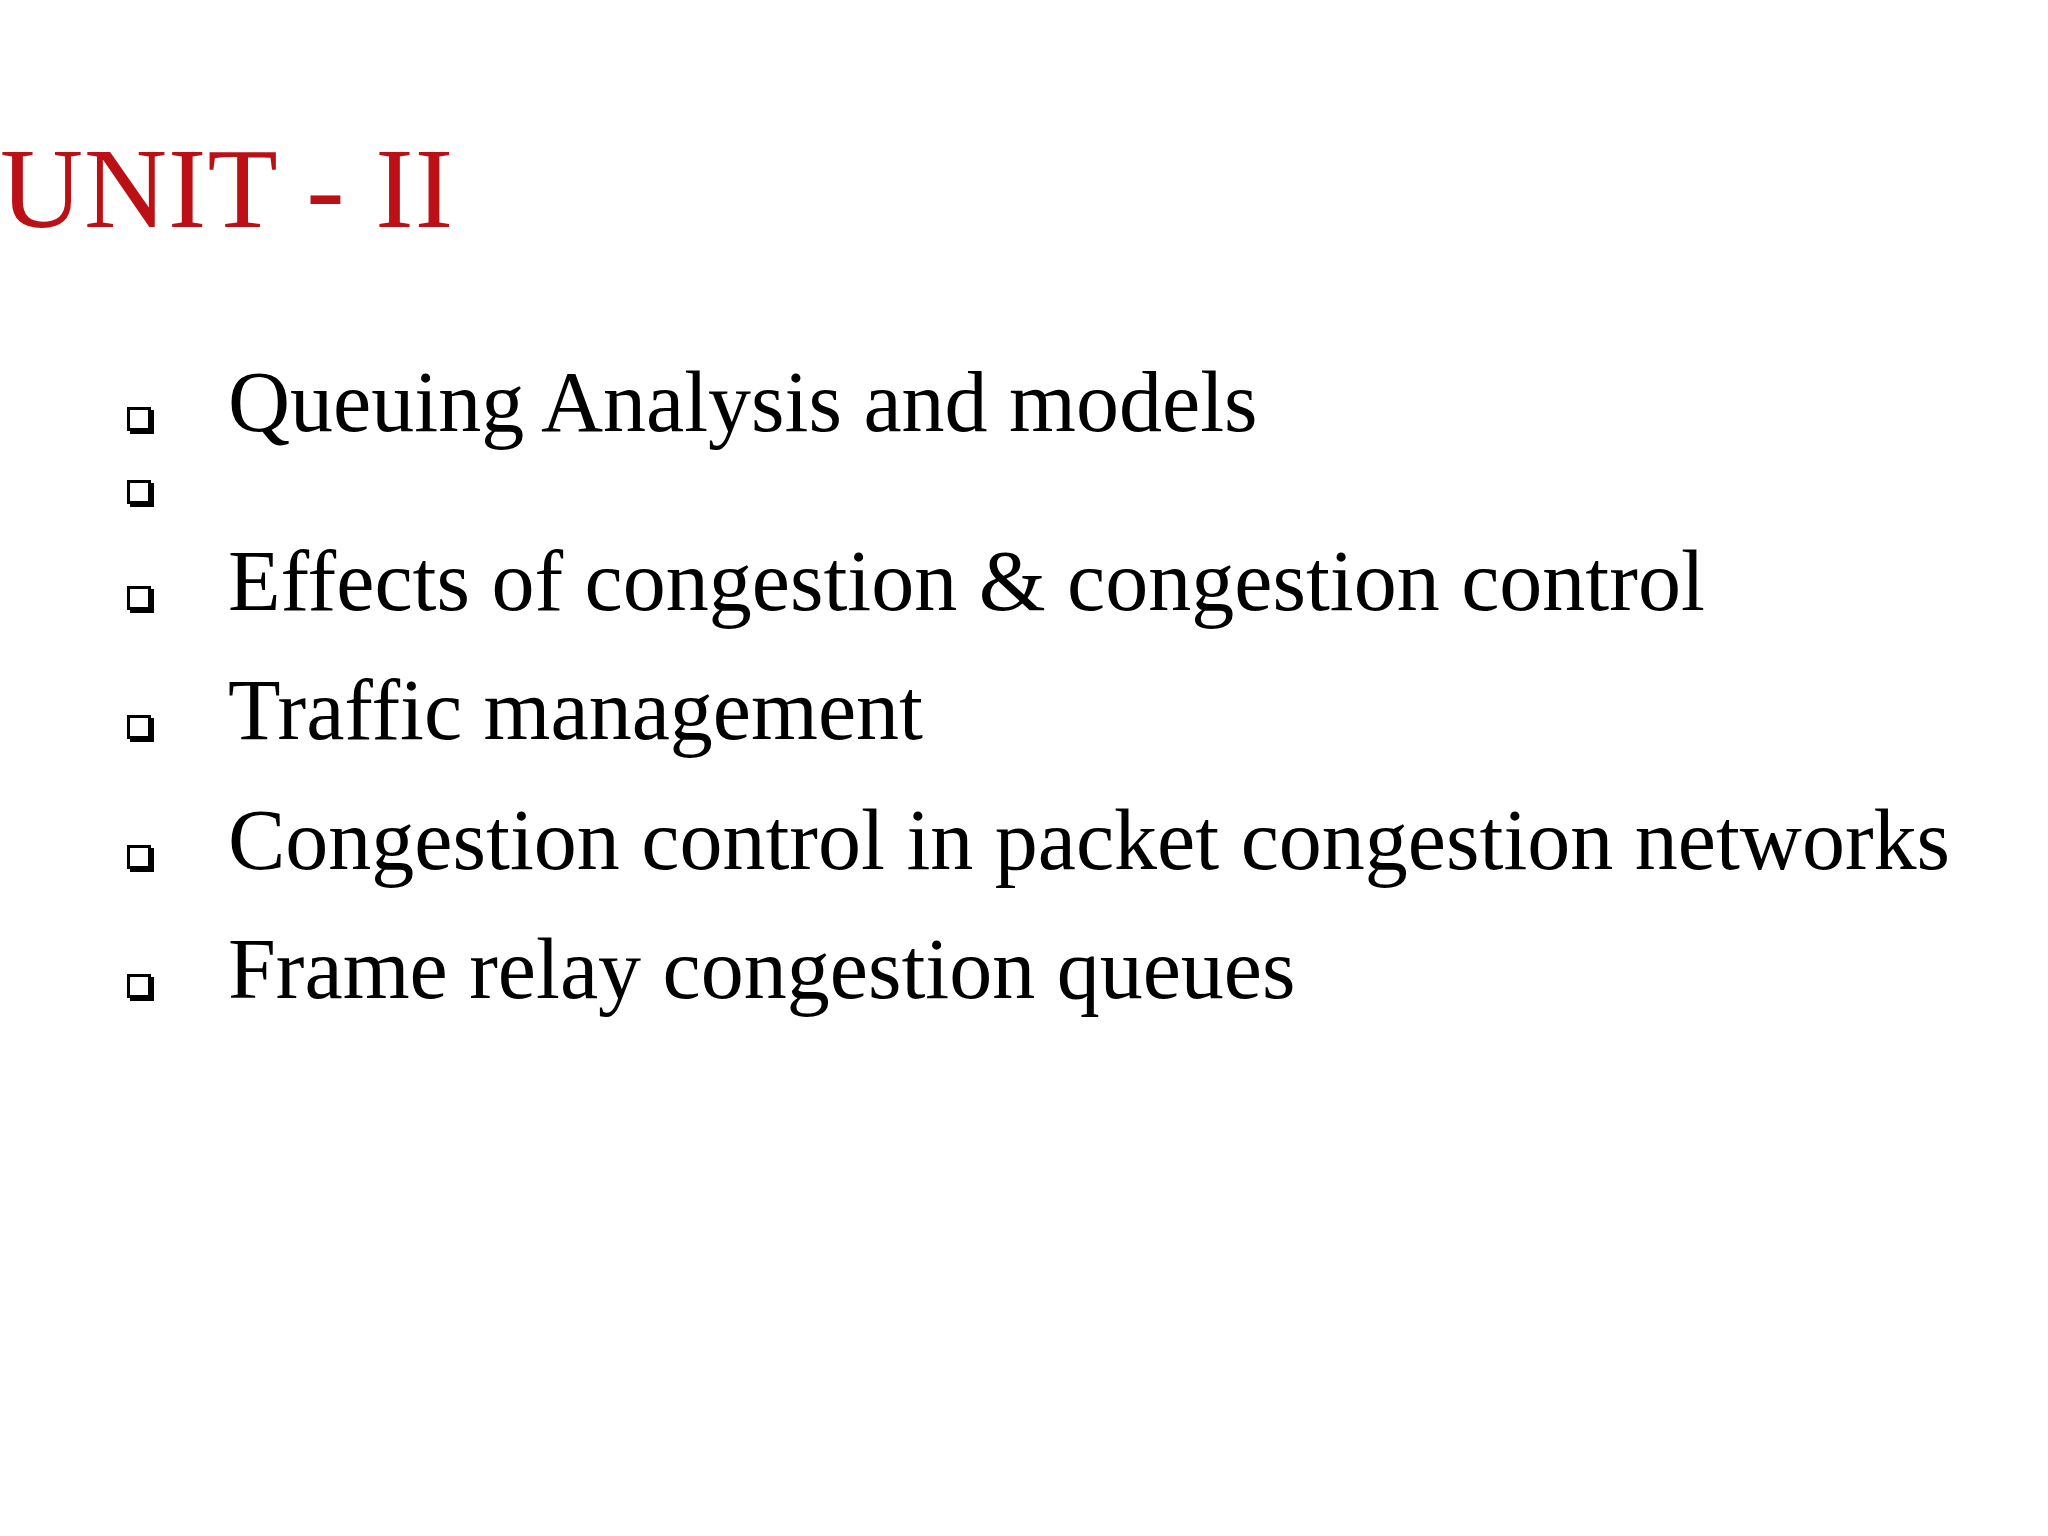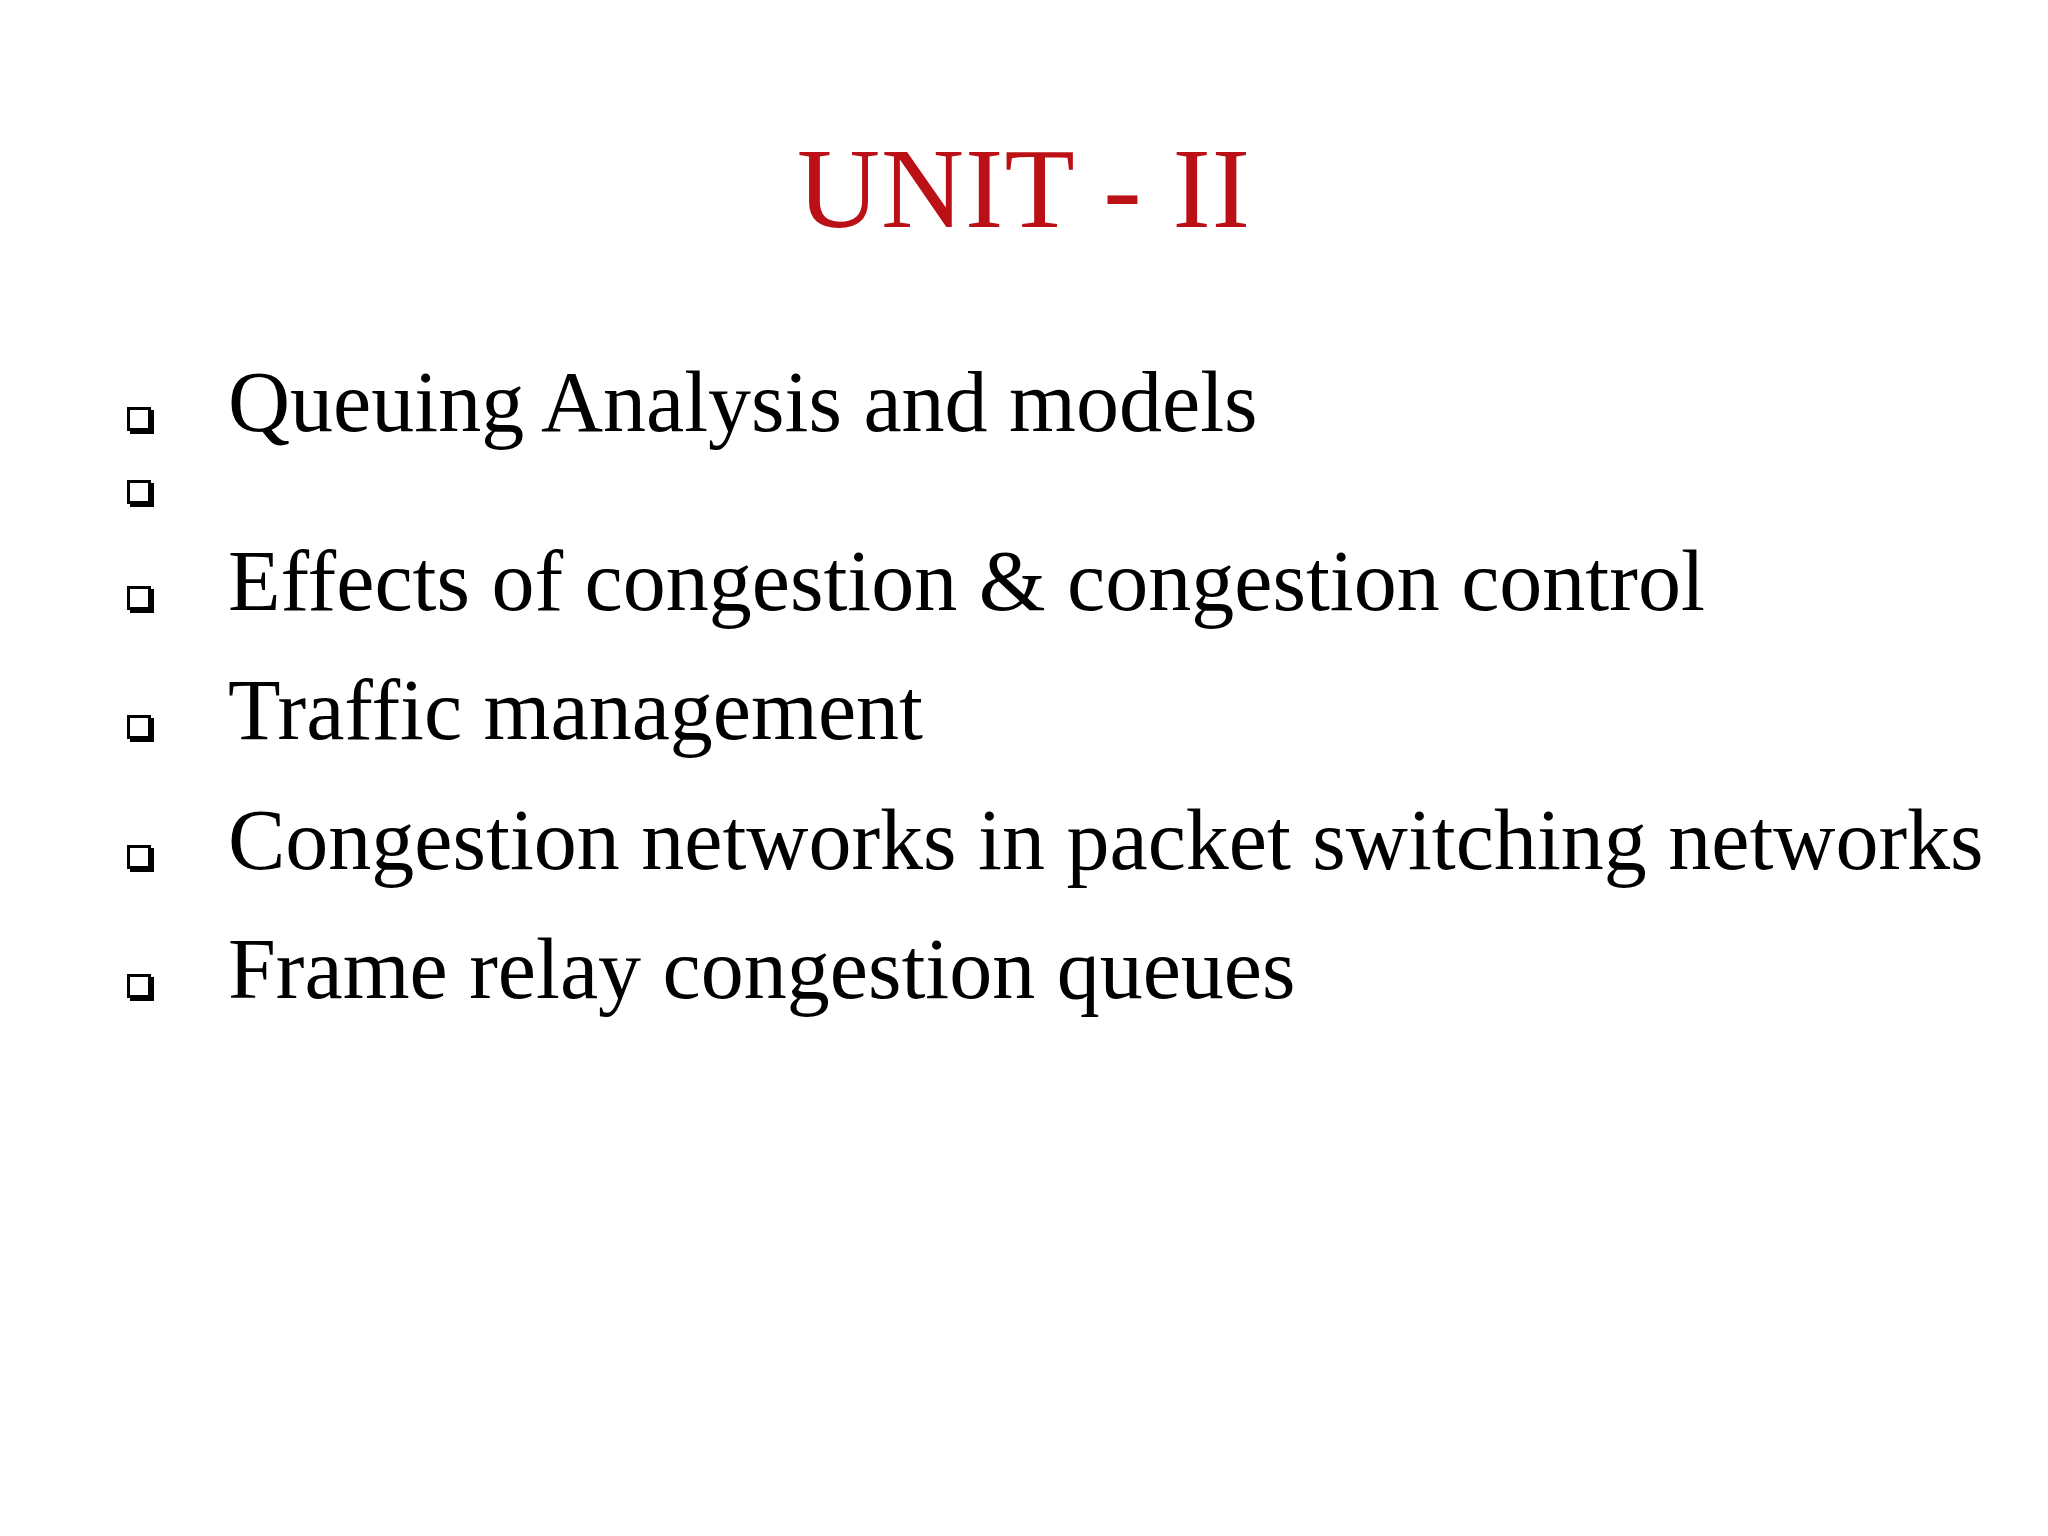--- a/index.html
+++ b/index.html
@@ -14,21 +14,21 @@
     background: #ffffff;
     overflow: hidden;
     font-family: "Liberation Serif", "DejaVu Serif", serif;
     color: #000000;
   }
   .slide-title {
     margin: 120px 0 0 0;
     font-size: 115px;
     line-height: 1.2;
     font-weight: 400;
-    text-align: center;
+    text-align: left;
     color: var(--title-color, #bb1016);
     letter-spacing: 1px;
   }
   ul.bullet-list {
     list-style: none;
     margin: 93px 0 0 127px;
     padding: 0;
   }
   ul.bullet-list li {
     display: flex;
@@ -68,21 +68,21 @@
     <li>
       <span class="sq-bullet"></span>
       <span>Effects of congestion &amp; congestion control</span>
     </li>
     <li>
       <span class="sq-bullet"></span>
       <span>Traffic management</span>
     </li>
     <li>
       <span class="sq-bullet"></span>
-      <span>Congestion networks in packet switching networks</span>
+      <span>Congestion control in packet congestion networks</span>
     </li>
     <li>
       <span class="sq-bullet"></span>
       <span>Frame relay congestion queues</span>
     </li>
   </ul>
 
 </div>
 
 </body></html>

